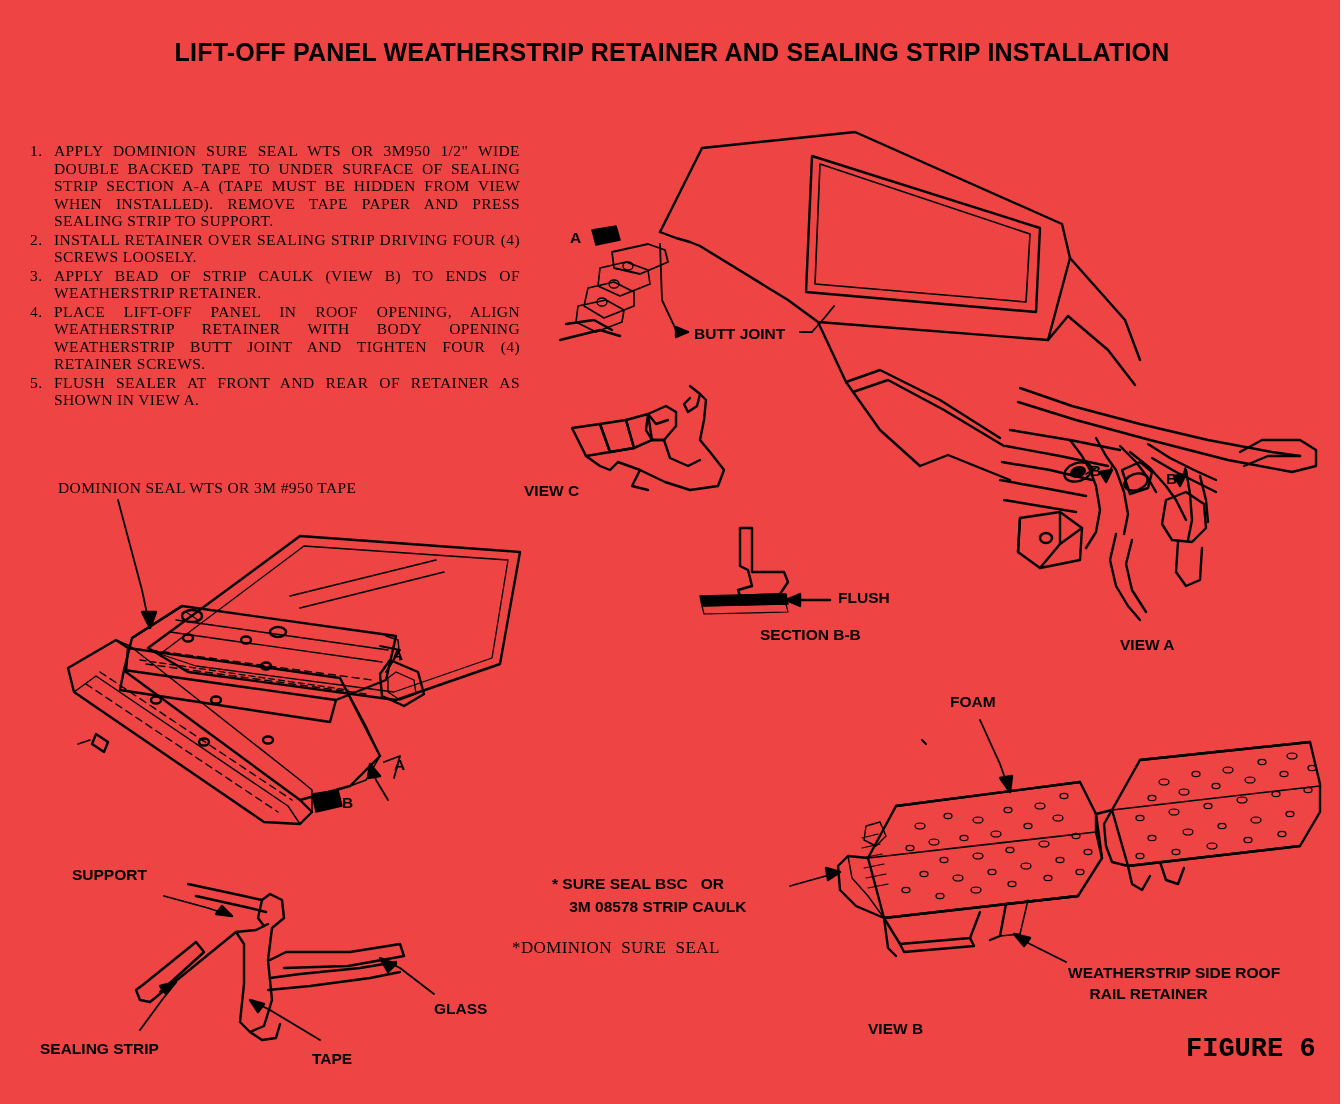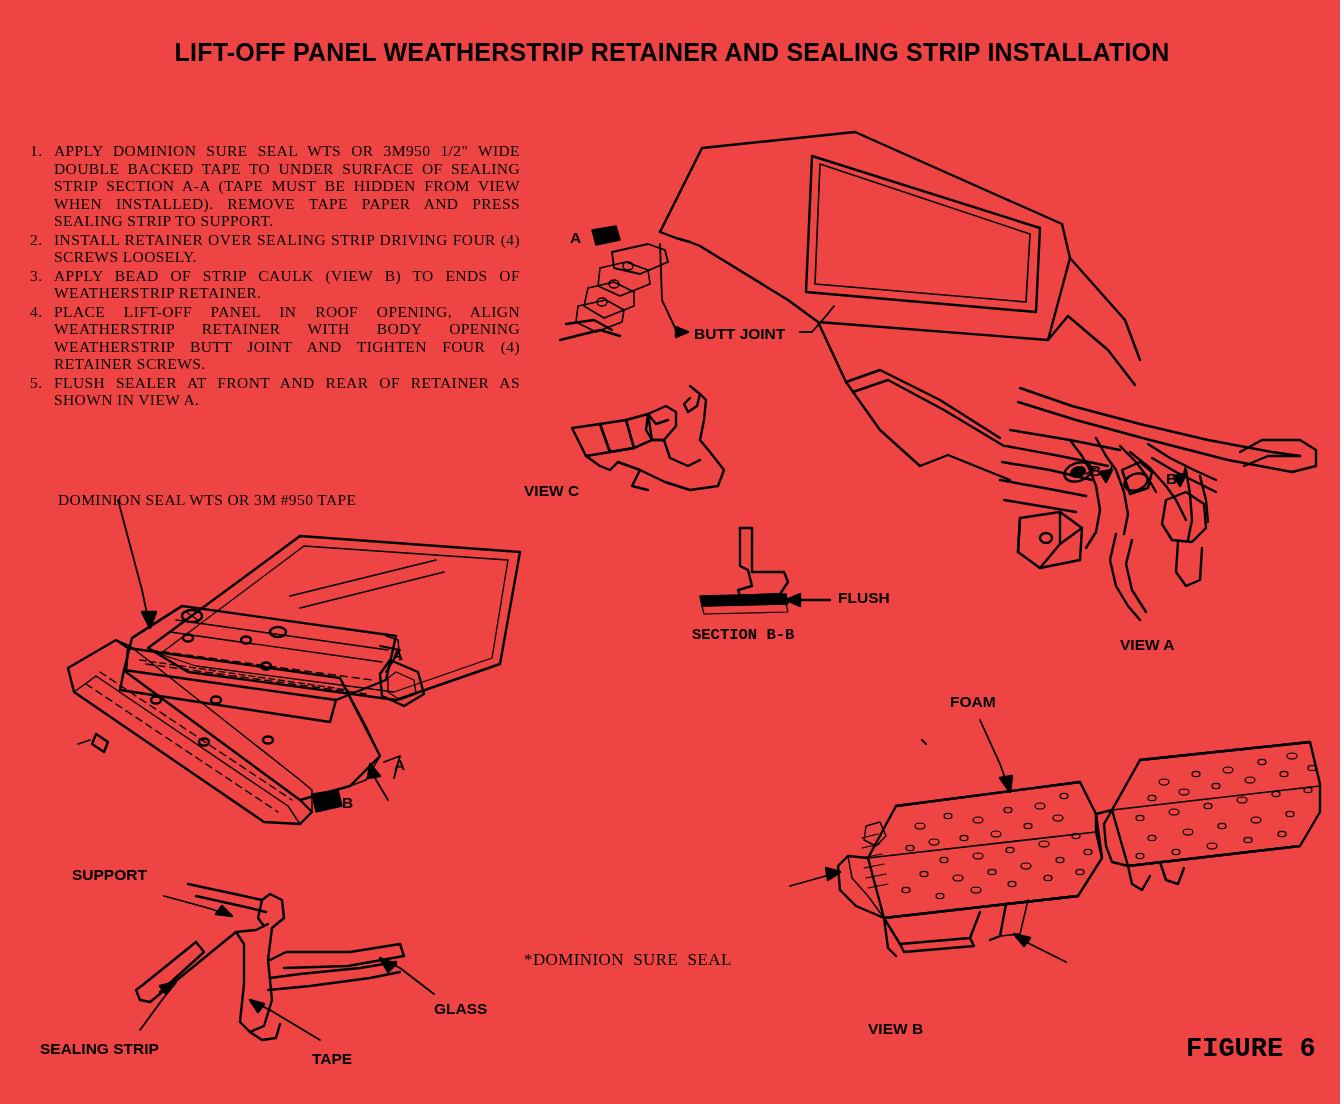--- a/index.html
+++ b/index.html
@@ -60,21 +60,20 @@
     font-family: "Liberation Sans", sans-serif;
     font-weight: bold;
     font-size: 15.5px;
     white-space: pre;
   }
   .lbl.serif {
     font-family: "Liberation Serif", serif;
     font-weight: normal;
     font-size: 15.5px;
     letter-spacing: 0.4px;
-    margin-top: 12px;
   }
   .lbl.big {
     font-size: 27px;
     font-family: Liberation Mono, monospace;
   }
   .art {
     position: absolute;
     top: 0;
     left: 0;
     width: 1344px;
@@ -402,35 +401,39 @@
 
         <path d="M922 740 L926 744" stroke-width="2"></path>
       </g>
     </g>
   </svg>
 
   <div class="lbl" style="left:570px; top:229px;">A</div>
   <div class="lbl" style="left:694px; top:325px;">BUTT JOINT</div>
   <div class="lbl" style="left:524px; top:482px;">VIEW C</div>
   <div class="lbl" style="left:838px; top:589px;">FLUSH</div>
-  <div class="lbl" style="left:692px; top:626px;font-family:Liberation Mono, monospace;">SECTION B-B</div>
+  <div class="lbl" style="left:760px; top:626px;">SECTION B-B</div>
   <div class="lbl" style="left:1092px; top:636px;margin-left:28px;">VIEW A</div>
   <div class="lbl" style="left:1090px; top:462px;">B</div>
   <div class="lbl" style="left:1166px; top:470px;">B</div>
 
   <div class="lbl serif" style="left:58px; top:479px;">DOMINION SEAL WTS OR 3M #950 TAPE</div>
   <div class="lbl" style="left:392px; top:646px;">A</div>
   <div class="lbl" style="left:394px; top:756px;">A</div>
   <div class="lbl" style="left:342px; top:794px;">B</div>
 
-  <div class="lbl serif" style="left:524px; top:938px; font-size:17px;">*DOMINION  SURE  SEAL</div>
+  <div class="lbl" style="left:552px; top:872px; line-height:23px;">* SURE SEAL BSC   OR
+    3M 08578 STRIP CAULK</div>
+  <div class="lbl serif" style="left:512px; top:938px; font-size:17px;">*DOMINION  SURE  SEAL</div>
 
   <div class="lbl" style="left:72px; top:866px;text-align:right;">SUPPORT</div>
   <div class="lbl" style="left:40px; top:1040px;">SEALING STRIP</div>
   <div class="lbl" style="left:312px; top:1050px;">TAPE</div>
   <div class="lbl" style="left:434px; top:1000px;">GLASS</div>
 
   <div class="lbl" style="left:950px; top:693px;">FOAM</div>
+  <div class="lbl" style="left:1068px; top:962px; line-height:21px;">WEATHERSTRIP SIDE ROOF
+     RAIL RETAINER</div>
   <div class="lbl" style="left:868px; top:1020px;">VIEW B</div>
 
   <div class="lbl big" style="left:1186px; top:1034px;">FIGURE 6</div>
 
 </div>
 
 </body></html>

